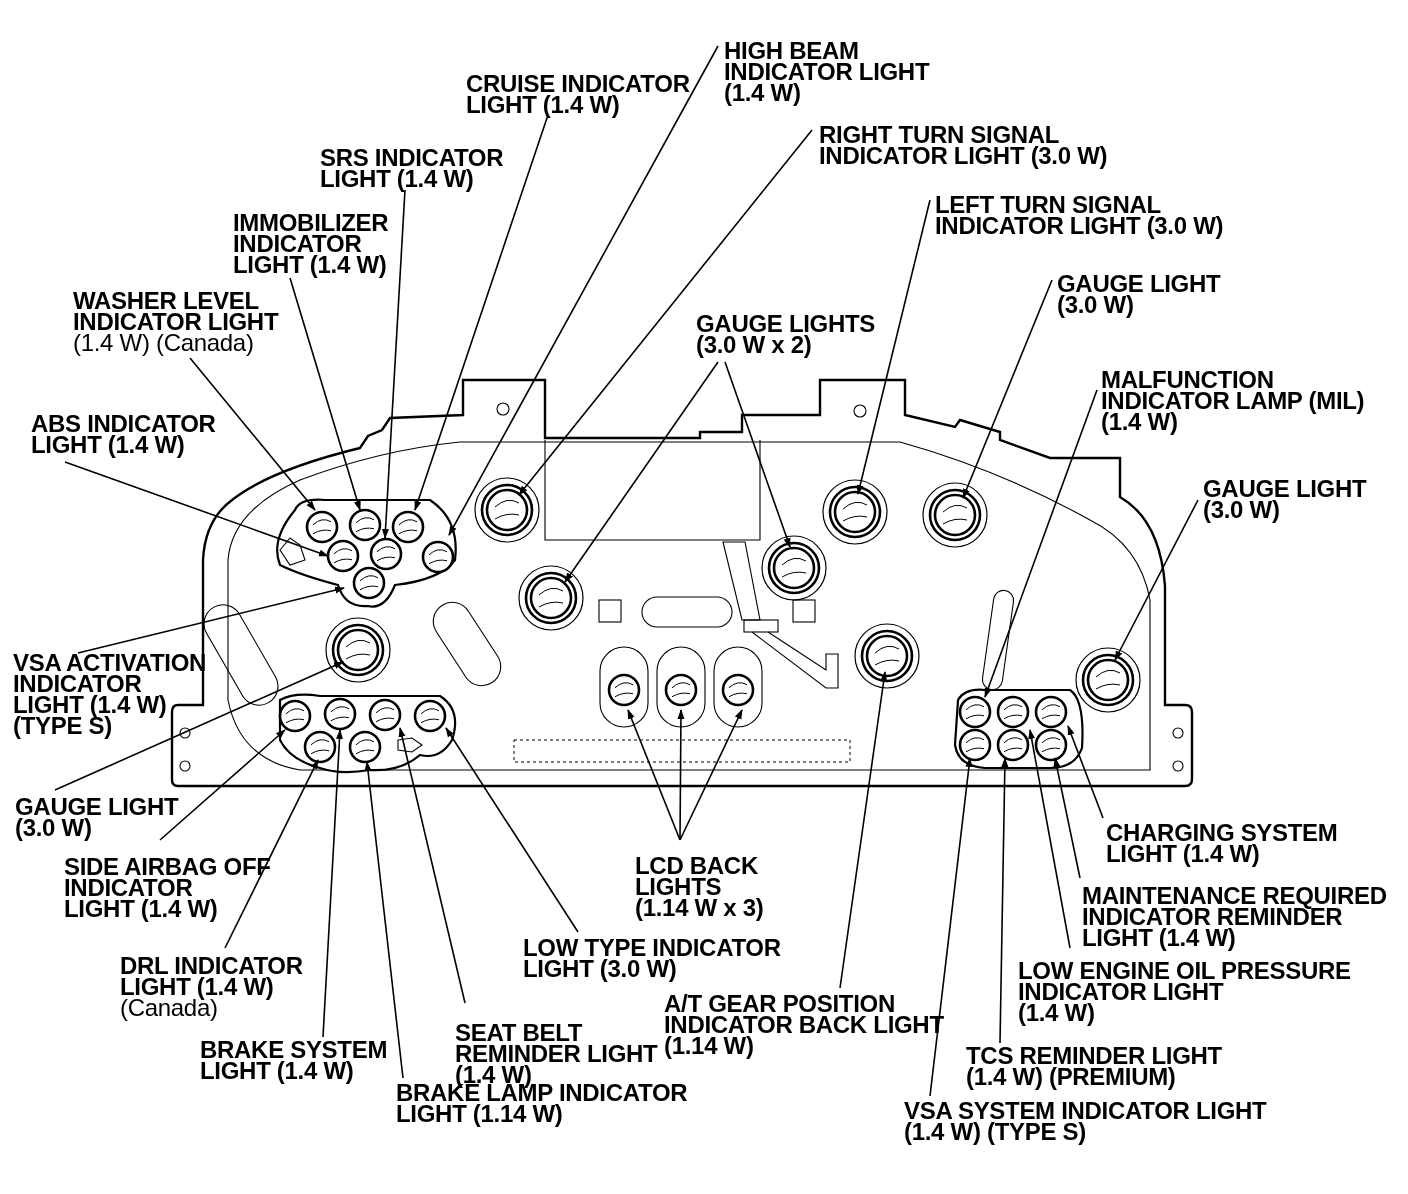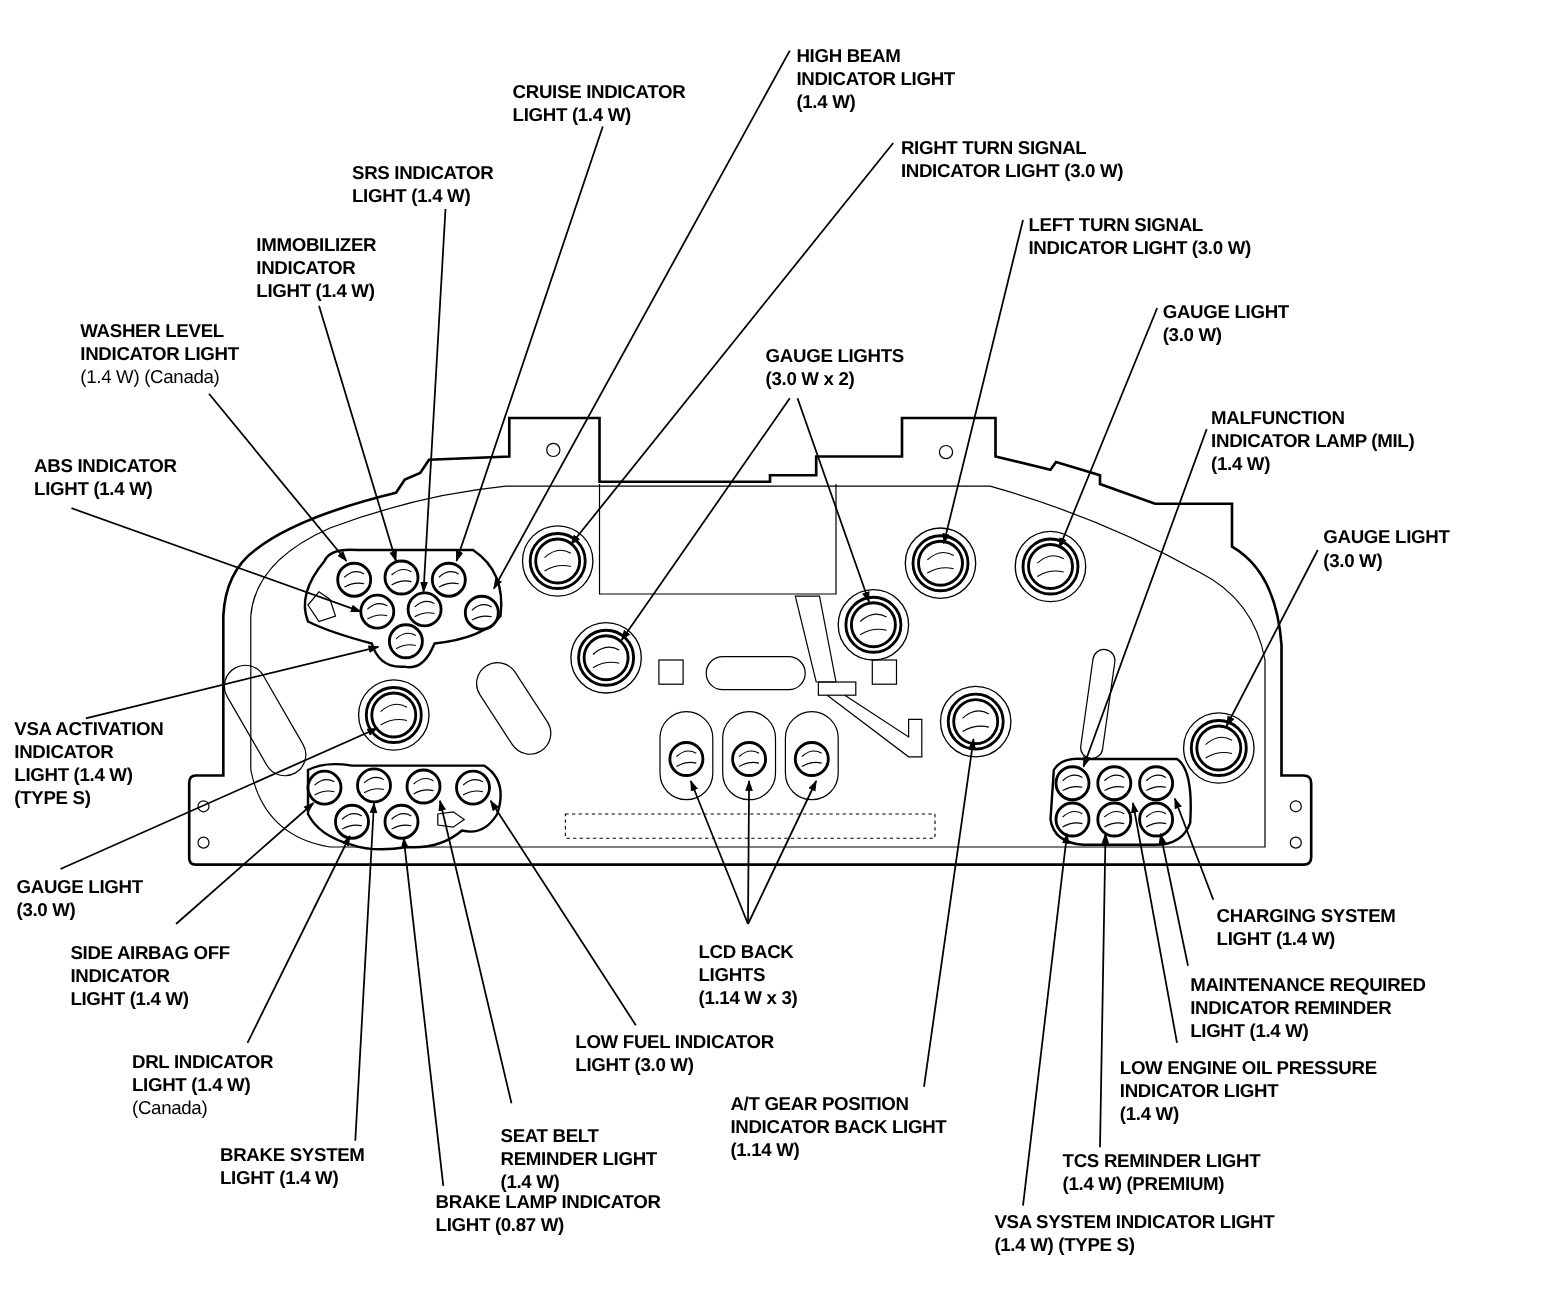--- a/index.html
+++ b/index.html
@@ -1,20 +1,20 @@
 <!DOCTYPE html>
 <html><head>
 <meta charset="utf-8">
 <style>
   html, body { margin:0; padding:0; background:#ffffff; }
   body { width:1408px; height:1194px; position:relative; overflow:hidden;
          font-family:"Liberation Sans", sans-serif; }
   #diagram { position:absolute; left:0; top:0; width:1408px; height:1194px; }
   .label { position:absolute; font-family:"Liberation Sans", sans-serif;
-           font-weight:bold; font-size:17px; line-height:21px; color:#000;
+           font-weight:bold; font-size:24px; line-height:21px; color:#000;
            letter-spacing:-0.3px; white-space:nowrap; }
   .label .ln { display:block; }
   .label .note { font-weight:normal; }
   svg .body { fill:none; stroke:#000; stroke-width:2.4; }
   svg .thin { fill:none; stroke:#000; stroke-width:1.1; }
   svg .dash { fill:none; stroke:#000; stroke-width:1; stroke-dasharray:3 3; }
   svg .leader { stroke:#000; stroke-width:1.6; fill:none; }
   svg .bulb-ring-outer { fill:none; stroke:#000; stroke-width:1.2; }
   svg .bulb-ring { fill:none; stroke:#000; stroke-width:2.6; }
   svg .bulb-face { fill:#fff; stroke:#000; stroke-width:2.6; }
@@ -357,21 +357,21 @@
   <span class="ln">MAINTENANCE REQUIRED</span>
   <span class="ln">INDICATOR REMINDER</span>
   <span class="ln">LIGHT (1.4 W)</span>
 </div>
 <div class="label" style="left:120px;top:955px;">
   <span class="ln">DRL INDICATOR</span>
   <span class="ln">LIGHT (1.4 W)</span>
   <span class="ln note">(Canada)</span>
 </div>
 <div class="label" style="left:523px;top:937px;">
-  <span class="ln">LOW FUEL INDICATOR</span>
+  <span class="ln">LOW TYPE INDICATOR</span>
   <span class="ln">LIGHT (3.0 W)</span>
 </div>
 <div class="label" style="left:1018px;top:960px;">
   <span class="ln">LOW ENGINE OIL PRESSURE</span>
   <span class="ln">INDICATOR LIGHT</span>
   <span class="ln">(1.4 W)</span>
 </div>
 <div class="label" style="left:664px;top:993px;">
   <span class="ln">A/T GEAR POSITION</span>
   <span class="ln">INDICATOR BACK LIGHT</span>
@@ -385,18 +385,18 @@
 <div class="label" style="left:200px;top:1039px;">
   <span class="ln">BRAKE SYSTEM</span>
   <span class="ln">LIGHT (1.4 W)</span>
 </div>
 <div class="label" style="left:966px;top:1045px;">
   <span class="ln">TCS REMINDER LIGHT</span>
   <span class="ln">(1.4 W) (PREMIUM)</span>
 </div>
 <div class="label" style="left:396px;top:1082px;">
   <span class="ln">BRAKE LAMP INDICATOR</span>
-  <span class="ln">LIGHT (0.87 W)</span>
+  <span class="ln">LIGHT (1.14 W)</span>
 </div>
 <div class="label" style="left:904px;top:1100px;">
   <span class="ln">VSA SYSTEM INDICATOR LIGHT</span>
   <span class="ln">(1.4 W) (TYPE S)</span>
 </div>
 
 </body></html>

